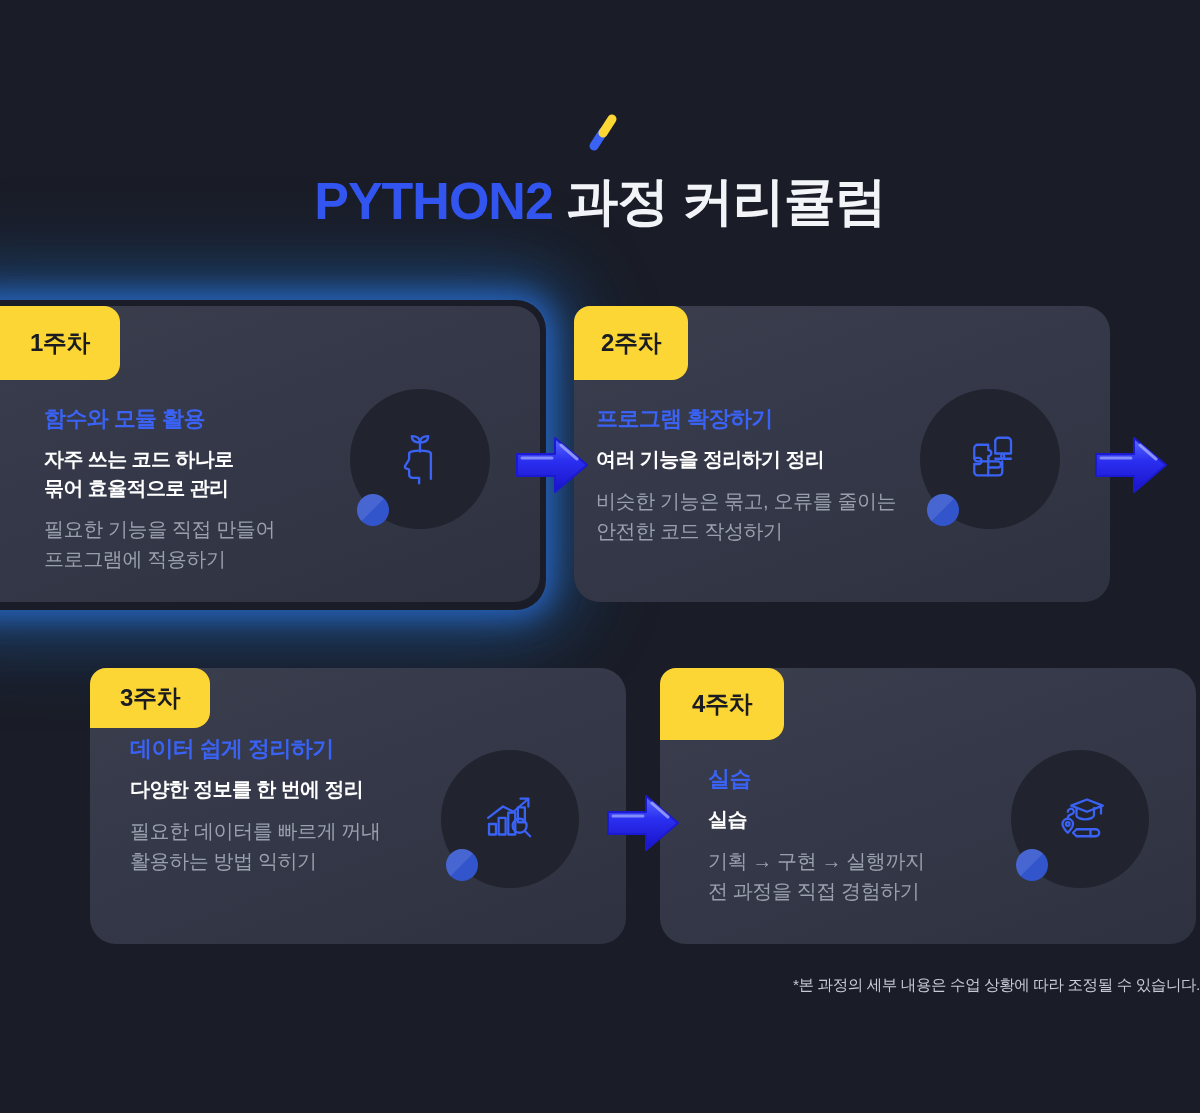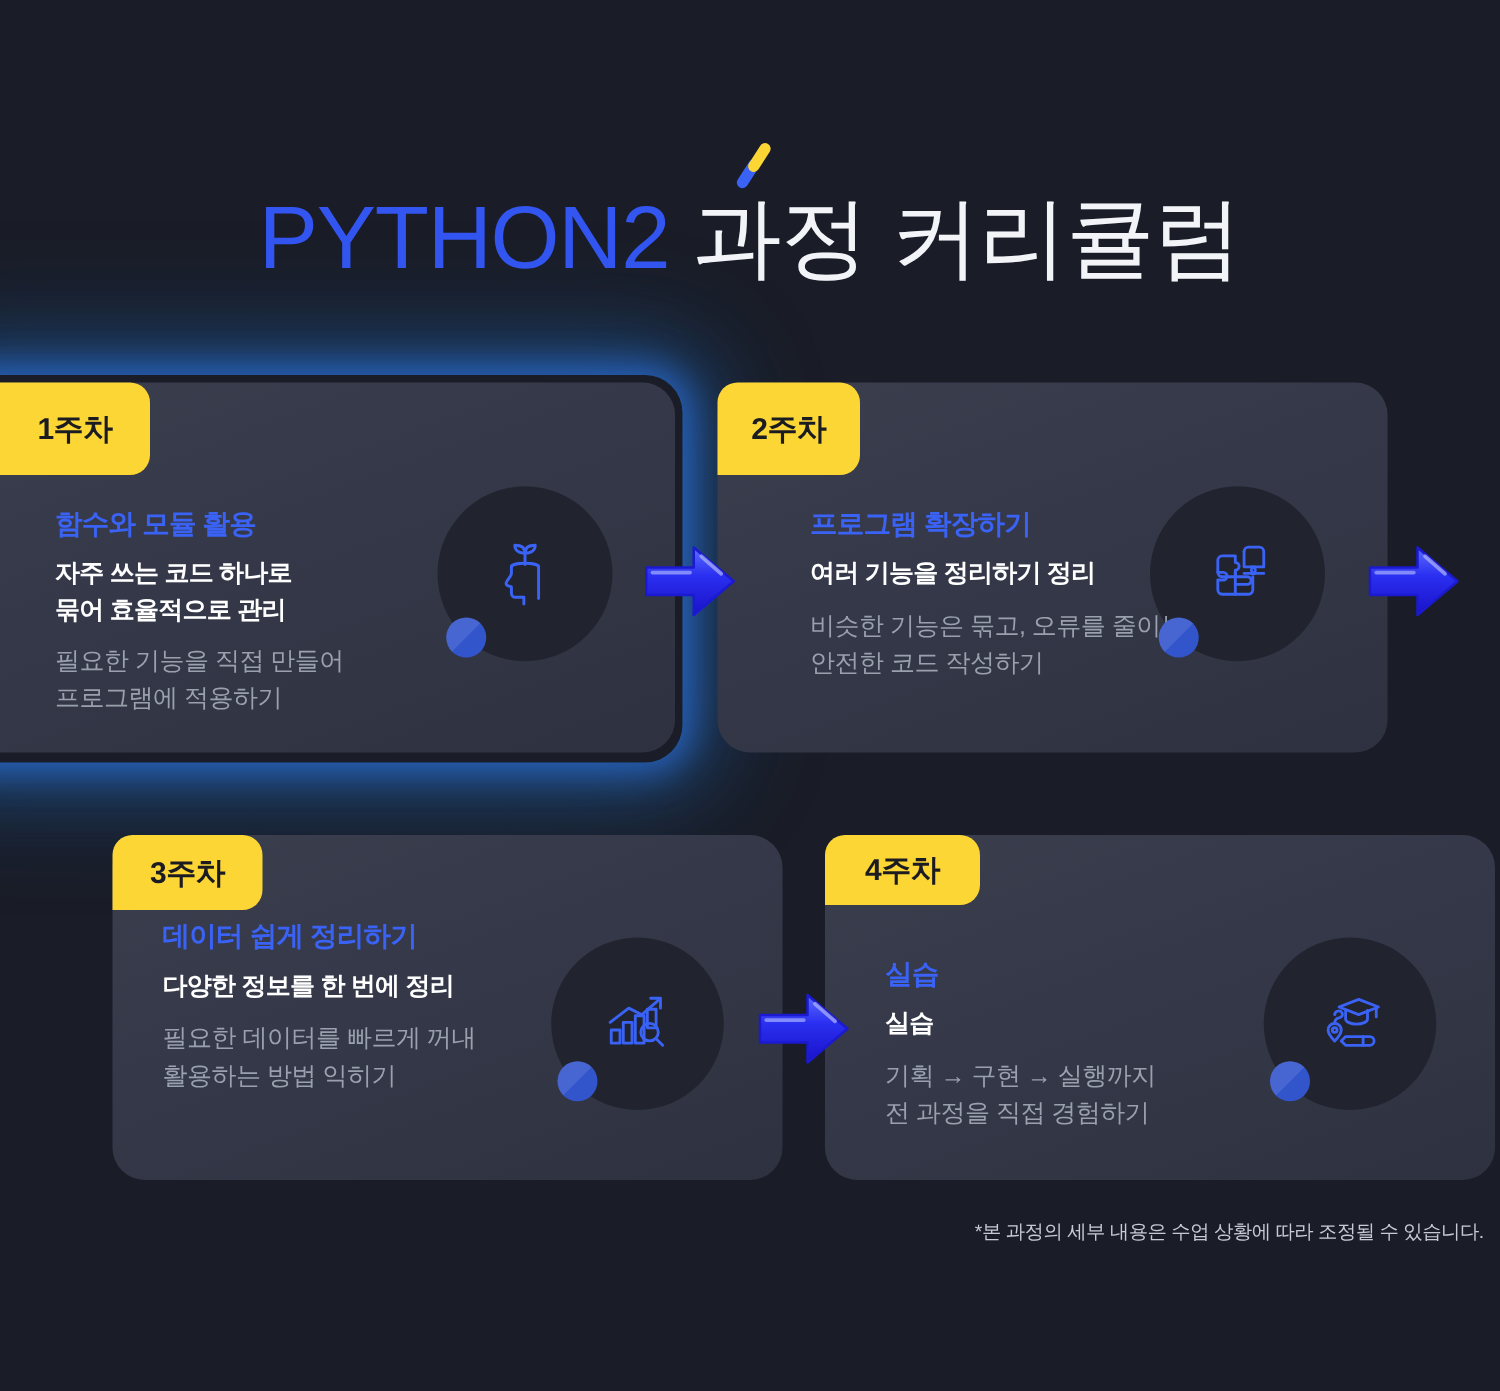--- a/index.html
+++ b/index.html
@@ -29,25 +29,26 @@
   .title-wrap {
     position: absolute;
     top: 155px;
     left: 0;
     width: 1200px;
     text-align: center;
     white-space: nowrap;
   }
 
   .page-title {
-    font-size: 71px;
-    font-weight: 400;
+    font-size: 52px;
+    font-weight: 700;
     letter-spacing: -1px;
     line-height: 1;
     display: inline-block;
+    margin-top: 20px;
   }
   .title-accent { color: #3355f0; }
   .title-rest   { color: #f2f4f8; }
 
   .pen-icon {
     position: absolute;
     top: 112px;
     left: 586px;
     width: 34px;
     height: 42px;
@@ -99,29 +100,29 @@
     display: flex;
     align-items: center;
     justify-content: center;
     border-radius: 16px 16px 16px 0;
     letter-spacing: -0.5px;
   }
 
   .badge-1 { left: -60px; top: 306px; width: 180px; height: 74px; border-radius: 0 16px 16px 0; justify-content: flex-start; padding-left: 90px; }
   .badge-2 { left: 574px; top: 306px; width: 114px; height: 74px; }
   .badge-3 { left: 90px;  top: 668px; width: 120px; height: 60px; }
-  .badge-4 { left: 660px; top: 668px; width: 124px; height: 56px; text-align: center; }
+  .badge-4 { left: 660px; top: 668px; width: 124px; height: 72px; text-align: center; }
 
   
   .card-text {
     position: absolute;
     z-index: 3;
   }
   .t1 { left: 44px;  top: 406px; }
-  .t2 { left: 648px; top: 406px; }
+  .t2 { left: 596px; top: 406px; }
   .t3 { left: 130px; top: 736px; }
   .t4 { left: 708px; top: 766px; }
 
   .card-heading {
     color: #3a63f5;
     font-size: 22px;
     font-weight: 700;
     letter-spacing: -0.6px;
     line-height: 1.2;
     margin-bottom: 13px;
@@ -192,21 +193,21 @@
   .arrow-2 { left: 1092px; top: 432px; }
   .arrow-3 { left: 604px;  top: 790px; }
 
   
   .footnote {
     position: absolute;
     right: 0px;
     top: 975px;
     width: 1200px;
     text-align: right;
-    padding-right: 13px;
+    padding-right: 0;
     color: #c6cad4;
     font-size: 15.5px;
     letter-spacing: -0.4px;
   }
 </style>
 </head>
 <body>
 
 <div class="stage">
 

